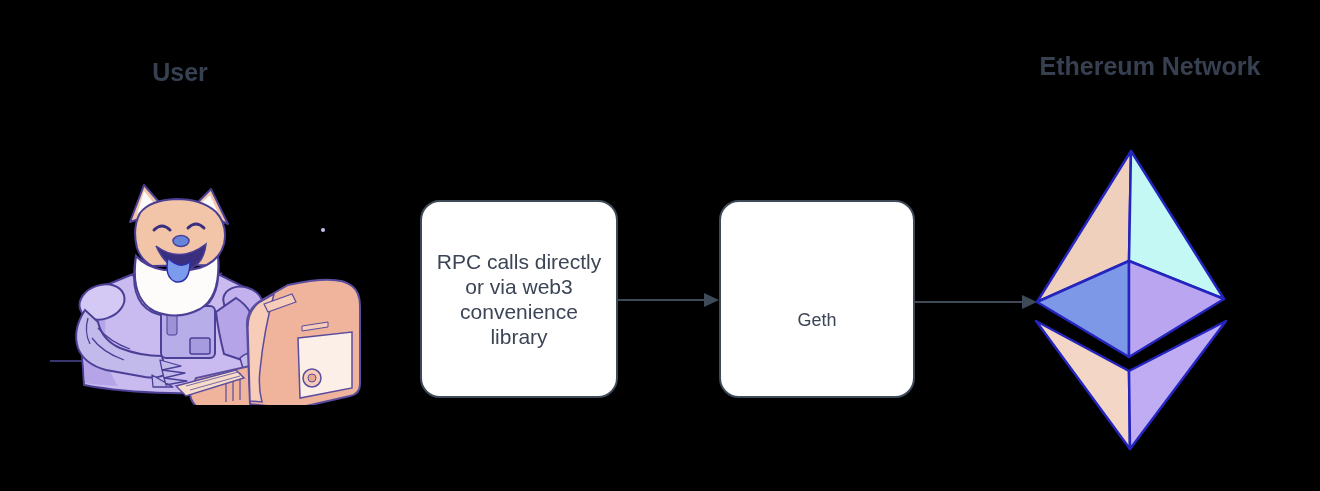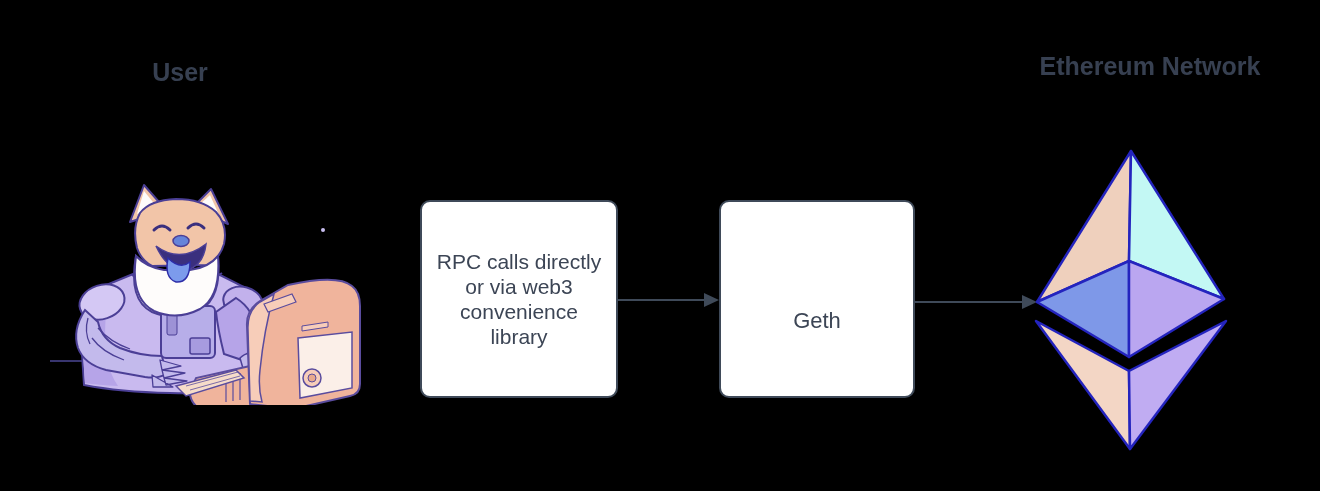--- a/index.html
+++ b/index.html
@@ -20,36 +20,36 @@
     transform: translateX(-50%);
     color: var(--label-text, #374051);
     font-size: 25px;
     font-weight: bold;
     white-space: nowrap;
   }
   .node-box {
     position: absolute;
     background: var(--box-background, #ffffff);
     border: 2px solid var(--box-border, #3f4a59);
-    border-radius: 10px;
+    border-radius: 20px;
     display: flex;
     align-items: center;
     justify-content: center;
     text-align: center;
     color: var(--box-text, #3c4555);
     box-sizing: border-box;
   }
   .node-box .box-text {
     white-space: pre-line;
     font-size: 21px;
     line-height: 25px;
     padding: 0 8px;
   }
   #geth-box .box-text {
-    font-size: 22px;
+    font-size: 18px;
     margin-top: 43px;
   }
   .arrow-line {
     position: absolute;
     height: 2px;
     background: var(--arrow, #3f4a59);
   }
   .arrow-head {
     position: absolute;
     width: 0;

